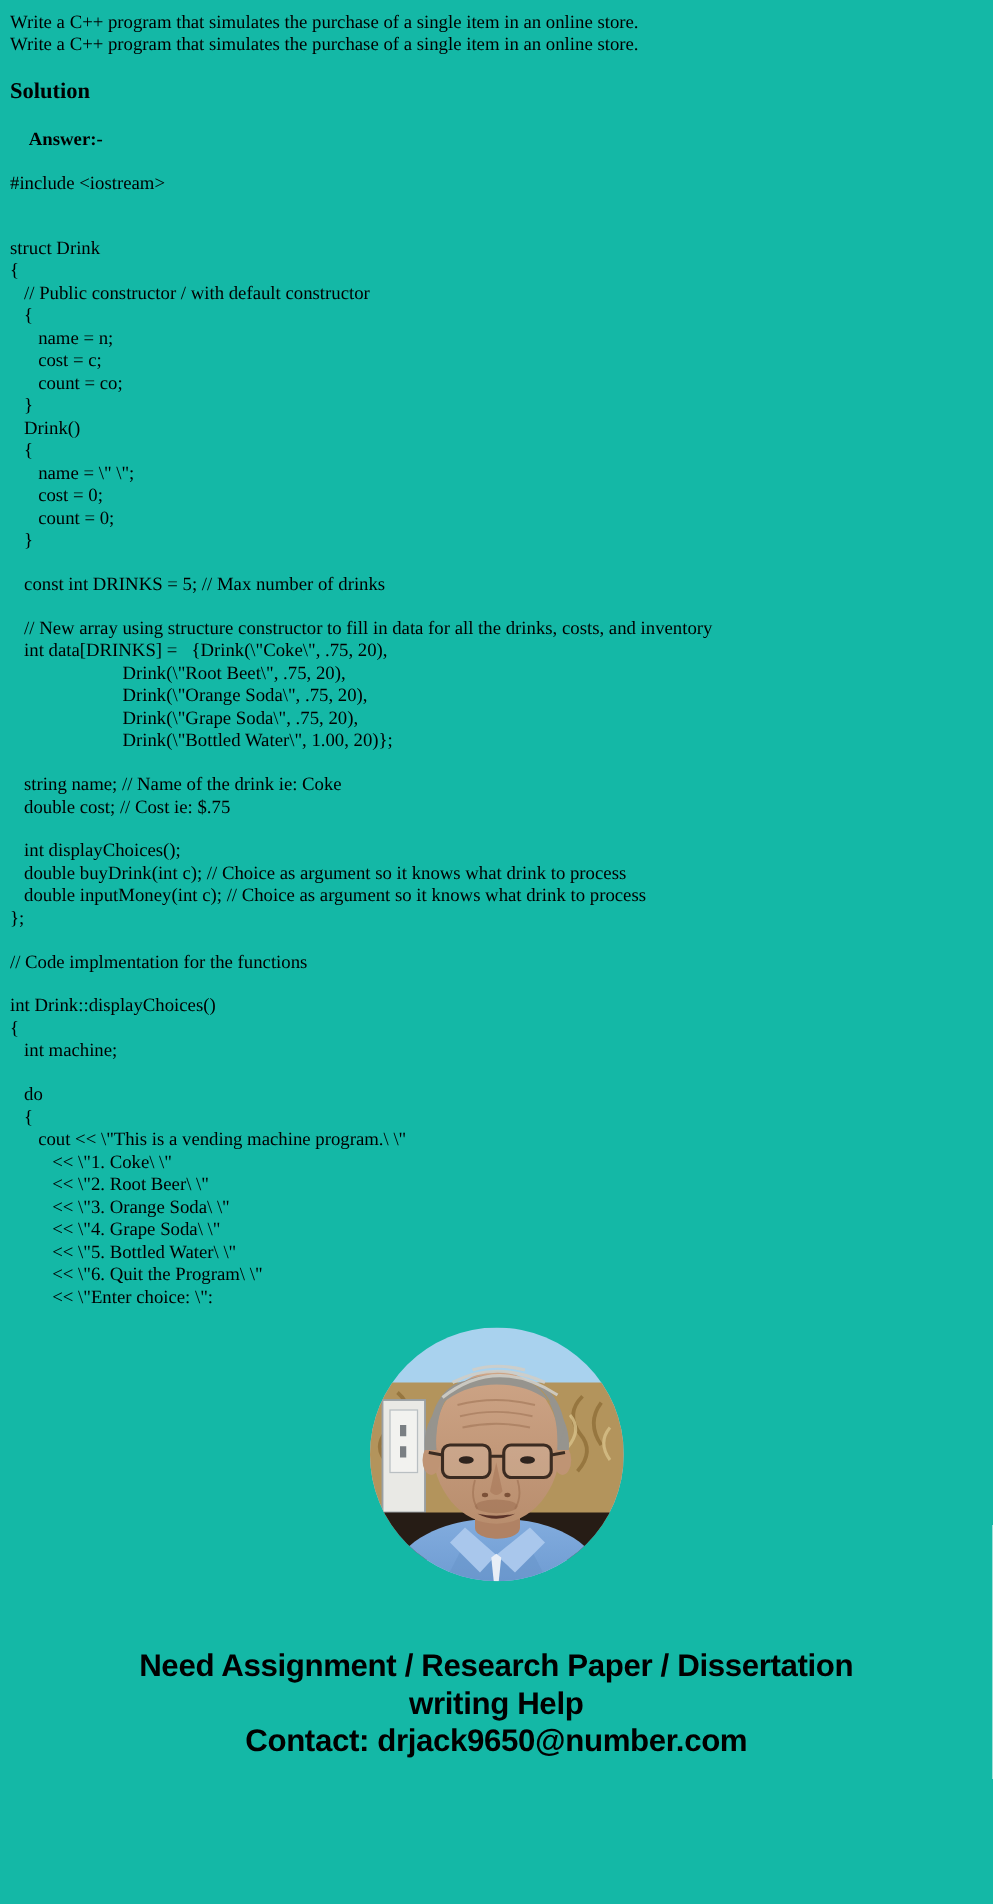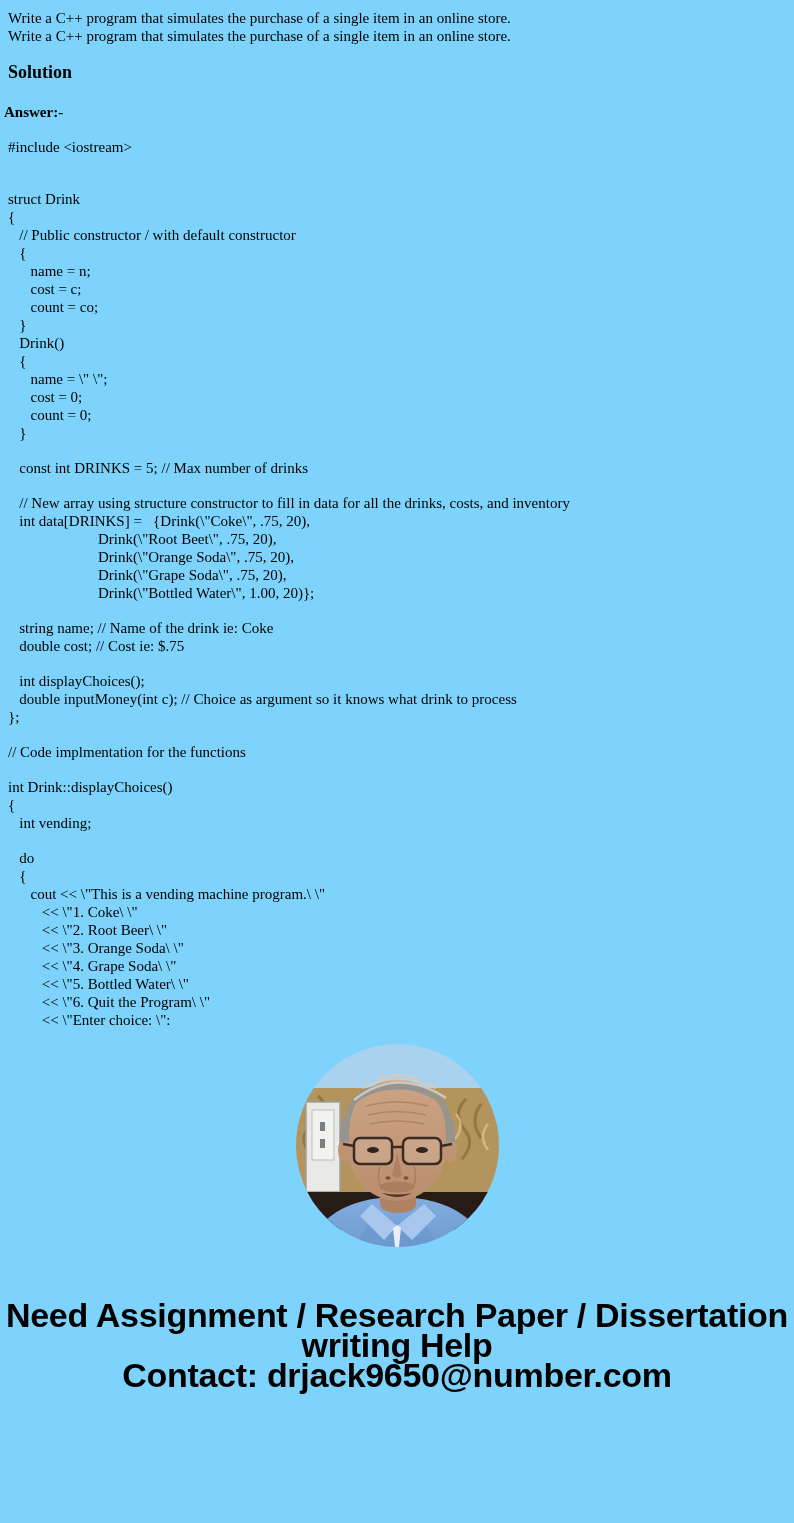--- a/index.html
+++ b/index.html
@@ -2,42 +2,42 @@
 <html><head>
 <meta charset="utf-8">
 <style>
   html, body { margin: 0; padding: 0; background: #ffffff; }
   body {
     width: 794px; min-height: 1523px;
     color: #000000;
     font-family: "Liberation Serif", "DejaVu Serif", serif;
     font-size: 15px;
   }
-  .page { width: 794px; min-height: 1523px; background: #7dd3fc; overflow: hidden; }
+  .page { width: 794px; min-height: 1523px; background: #14b8a6; overflow: hidden; }
   .intro { padding: 9px 8px 0 8px; }
   .text-line { line-height: 18px; white-space: pre-wrap; }
   .solution-heading {
     font-size: 18px; font-weight: bold; line-height: 22px;
     margin: 16px 8px 12px 8px;
   }
   .answer-heading {
     font-size: 15px; font-weight: bold; line-height: 18px;
-    margin: 20px 8px 0 4px;
+    margin: 20px 8px 0 23px;
   }
   .code-block { margin: 17px 8px 0 8px; }
   .code-line { line-height: 18px; min-height: 18px; white-space: pre-wrap; }
   .code-line.blank { min-height: 17px; height: 17px; }
   .avatar-wrap { margin: 15px auto 0 auto; width: 203px; height: 203px; }
   .avatar-wrap svg { display: block; }
   .footer {
     margin-top: 53px;
     text-align: center;
     font-family: "Liberation Sans", "DejaVu Sans", sans-serif;
     font-weight: bold;
-    font-size: 34px;
+    font-size: 25px;
     line-height: 30px;
     letter-spacing: -0.3px;
     color: #000;
   }
 </style>
 </head>
 <body>
 
 <div class="page">
 
@@ -75,28 +75,29 @@
       <div class="code-line">   int data[DRINKS] =   {Drink(\"Coke\", .75, 20),</div>
       <div class="code-line">                        Drink(\"Root Beet\", .75, 20),</div>
       <div class="code-line">                        Drink(\"Orange Soda\", .75, 20),</div>
       <div class="code-line">                        Drink(\"Grape Soda\", .75, 20),</div>
       <div class="code-line">                        Drink(\"Bottled Water\", 1.00, 20)};</div>
       <div class="code-line blank"></div>
       <div class="code-line">   string name; // Name of the drink ie: Coke</div>
       <div class="code-line">   double cost; // Cost ie: $.75</div>
       <div class="code-line blank"></div>
       <div class="code-line">   int displayChoices();</div>
+      <div class="code-line">   double buyDrink(int c); // Choice as argument so it knows what drink to process</div>
       <div class="code-line">   double inputMoney(int c); // Choice as argument so it knows what drink to process</div>
       <div class="code-line">};</div>
       <div class="code-line blank"></div>
       <div class="code-line">// Code implmentation for the functions</div>
       <div class="code-line blank"></div>
       <div class="code-line">int Drink::displayChoices()</div>
       <div class="code-line">{</div>
-      <div class="code-line">   int vending;</div>
+      <div class="code-line">   int machine;</div>
       <div class="code-line blank"></div>
       <div class="code-line">   do</div>
       <div class="code-line">   {</div>
       <div class="code-line">      cout &lt;&lt; \"This is a vending machine program.\ \"</div>
       <div class="code-line">         &lt;&lt; \"1. Coke\ \"</div>
       <div class="code-line">         &lt;&lt; \"2. Root Beer\ \"</div>
       <div class="code-line">         &lt;&lt; \"3. Orange Soda\ \"</div>
       <div class="code-line">         &lt;&lt; \"4. Grape Soda\ \"</div>
       <div class="code-line">         &lt;&lt; \"5. Bottled Water\ \"</div>
       <div class="code-line">         &lt;&lt; \"6. Quit the Program\ \"</div>

